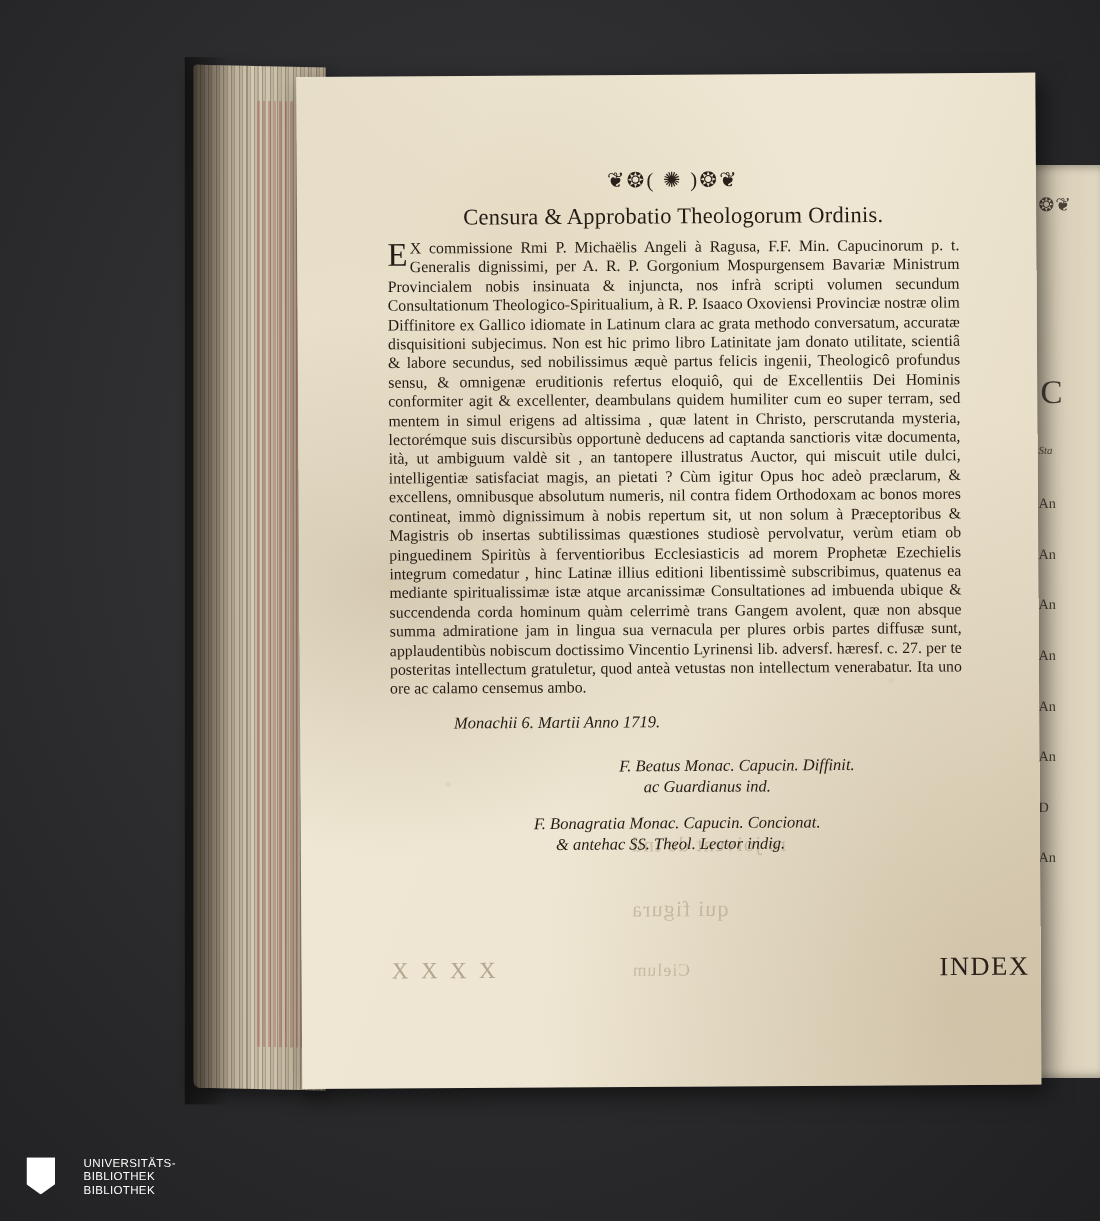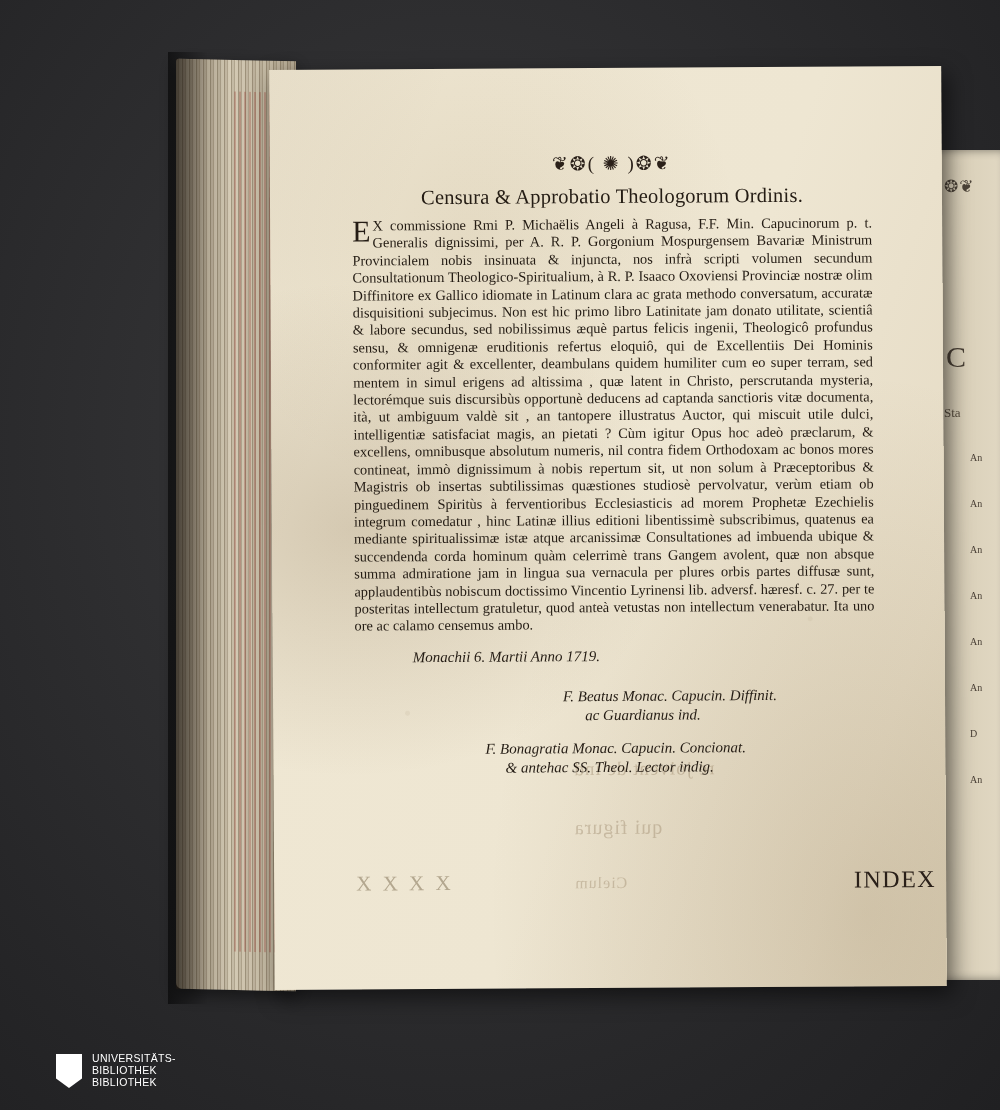--- a/index.html
+++ b/index.html
@@ -47,31 +47,31 @@
     position: absolute;
     left: 16px;
     top: 190px;
     font-size: 30px;
     color: #4a4036;
   }
   .right-leaf .rl-italic {
     position: absolute;
     left: 14px;
     top: 255px;
-    font-size: 13px;
+    font-size: 10px;
+    font-style: italic;
     color: #5a4f40;
   }
   .right-leaf .rl-list {
     position: absolute;
     left: 14px;
     top: 285px;
-    font-size: 10px;
+    font-size: 13px;
     line-height: 46px;
     color: #4a4036;
-    margin-left: 26px;
   }
 
   
   .book-block {
     position: absolute;
     left: 176px;
     top: 52px;
     width: 770px;
     height: 950px;
   }
@@ -243,25 +243,25 @@
     top: 52px;
     width: 40px;
     height: 952px;
     background: linear-gradient(90deg, rgba(0,0,0,.55), rgba(0,0,0,0));
     pointer-events: none;
   }
 
   
   .watermark {
     position: absolute;
-    left: 56px;
+    left: 24px;
     bottom: 22px;
     display: flex;
-    align-items: flex-end;
-    gap: 10px;
+    align-items: flex-start;
+    gap: 26px;
   }
   .wm-logo {
     width: 26px;
     height: 34px;
     background: #ffffff;
     clip-path: polygon(0 0, 100% 0, 100% 72%, 50% 100%, 0 72%);
   }
   .wm-text {
     color: #ffffff;
     font-family: "Liberation Sans", sans-serif;

